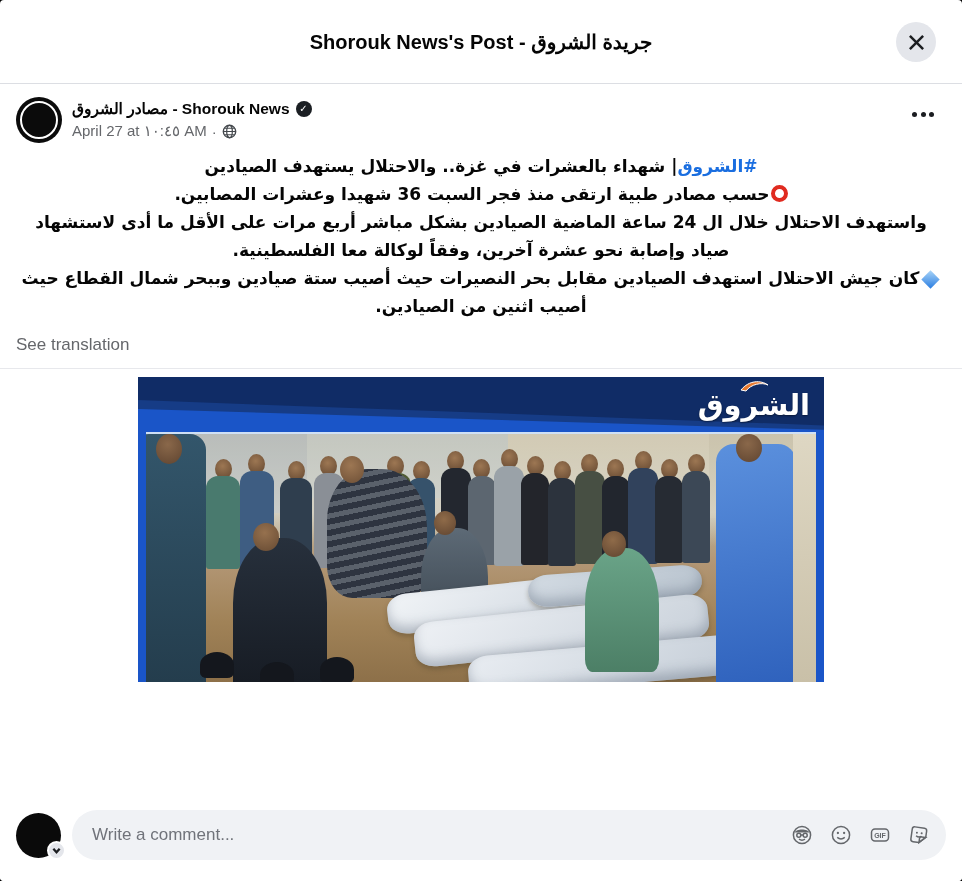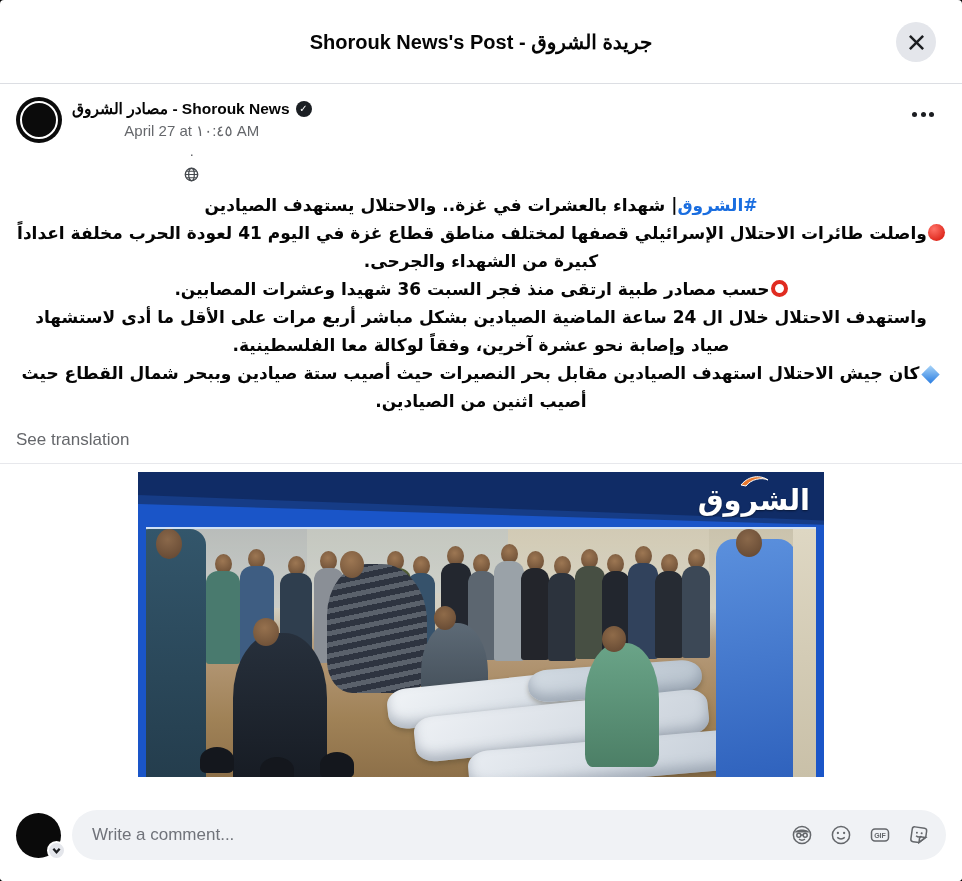--- a/index.html
+++ b/index.html
@@ -22,21 +22,21 @@
   .avatar { width:46px; height:46px; border-radius:50%; background:#0b0b0b;
             position:relative; flex:0 0 auto; cursor:pointer; }
   .avatar::after { content:""; position:absolute; inset:4px; border-radius:50%;
                    border:2.5px solid #fff; }
   .author-line { display:flex; align-items:center; gap:6px; margin-top:3px; }
   .author-name { font-size:15.5px; font-weight:bold; color:#050505; cursor:pointer; }
   .verified-badge { width:16px; height:16px; border-radius:50%; background:#1b1f23;
                     color:#fff; font-size:10px; line-height:16px; text-align:center;
                     display:inline-block; }
   .meta-line { display:flex; align-items:center; gap:5px; margin-top:4px;
-               font-size:15px; color:#65676b; cursor:pointer;flex-direction:column; }
+               font-size:15px; color:#65676b; cursor:pointer; }
   .globe { width:15px; height:15px; }
   .ellipsis-btn { position:absolute; right:22px; top:22px; display:flex; gap:3.5px;
                   background:none; border:none; cursor:pointer; padding:6px; }
   .ellipsis-btn i { width:5px; height:5px; border-radius:50%; background:#1b1d21; }
 
   
   .post-text { direction:rtl; text-align:center; padding:9px 16px 0;
                font-family:"DejaVu Sans", sans-serif; }
   .para { font-size:17px; line-height:28px; font-weight:bold; color:#050505; }
   .hashtag { color:#1a6ee0; text-decoration:none; }
@@ -136,21 +136,20 @@
     </div>
     <button class="ellipsis-btn">
       <i></i>
         <i></i>
         <i></i>
     </button>
   </div>
 
   <div class="post-text">
       <p class="para"><a class="hashtag" href="#">#الشروق</a>| شهداء بالعشرات في غزة.. والاحتلال يستهدف الصيادين</p>
-      <p class="para"><span class="bullet red-circle"></span>واصلت طائرات الاحتلال الإسرائيلي قصفها لمختلف مناطق قطاع غزة في اليوم 41 لعودة الحرب مخلفة اعداداً كبيرة من الشهداء والجرحى.</p>
       <p class="para"><span class="bullet red-hollow-circle"></span>حسب مصادر طبية ارتقى منذ فجر السبت 36 شهيدا وعشرات المصابين.</p>
       <p class="para">واستهدف الاحتلال خلال ال 24 ساعة الماضية الصيادين بشكل مباشر أربع مرات على الأقل ما أدى لاستشهاد صياد وإصابة نحو عشرة آخرين، وفقاً لوكالة معا الفلسطينية.</p>
       <p class="para"><span class="bullet blue-diamond"></span>كان جيش الاحتلال استهدف الصيادين مقابل بحر النصيرات حيث أصيب ستة صيادين وببحر شمال القطاع حيث أصيب اثنين من الصيادين.</p>
     </div>
 
   <div class="see-translation">See translation</div>
 
   <div class="attach">
     <div class="frame">
       <div class="banner">

